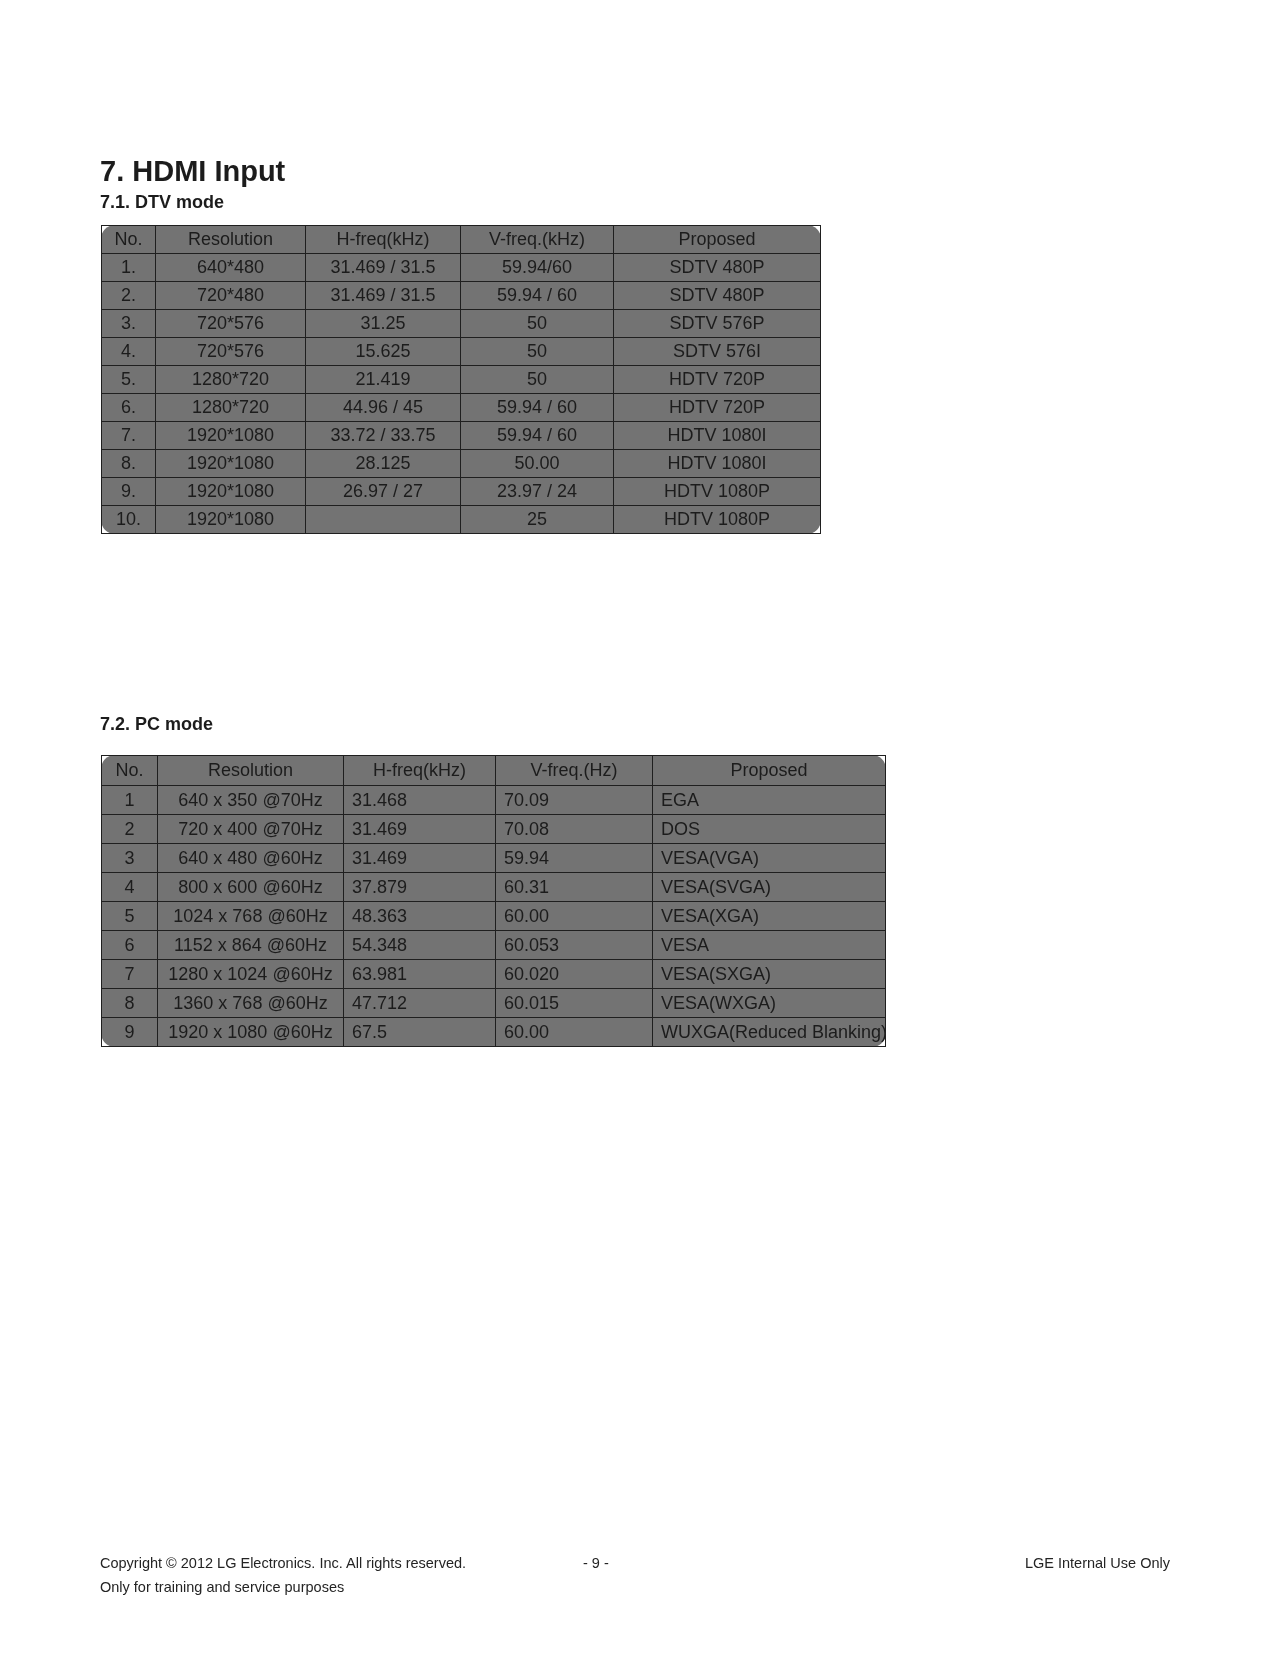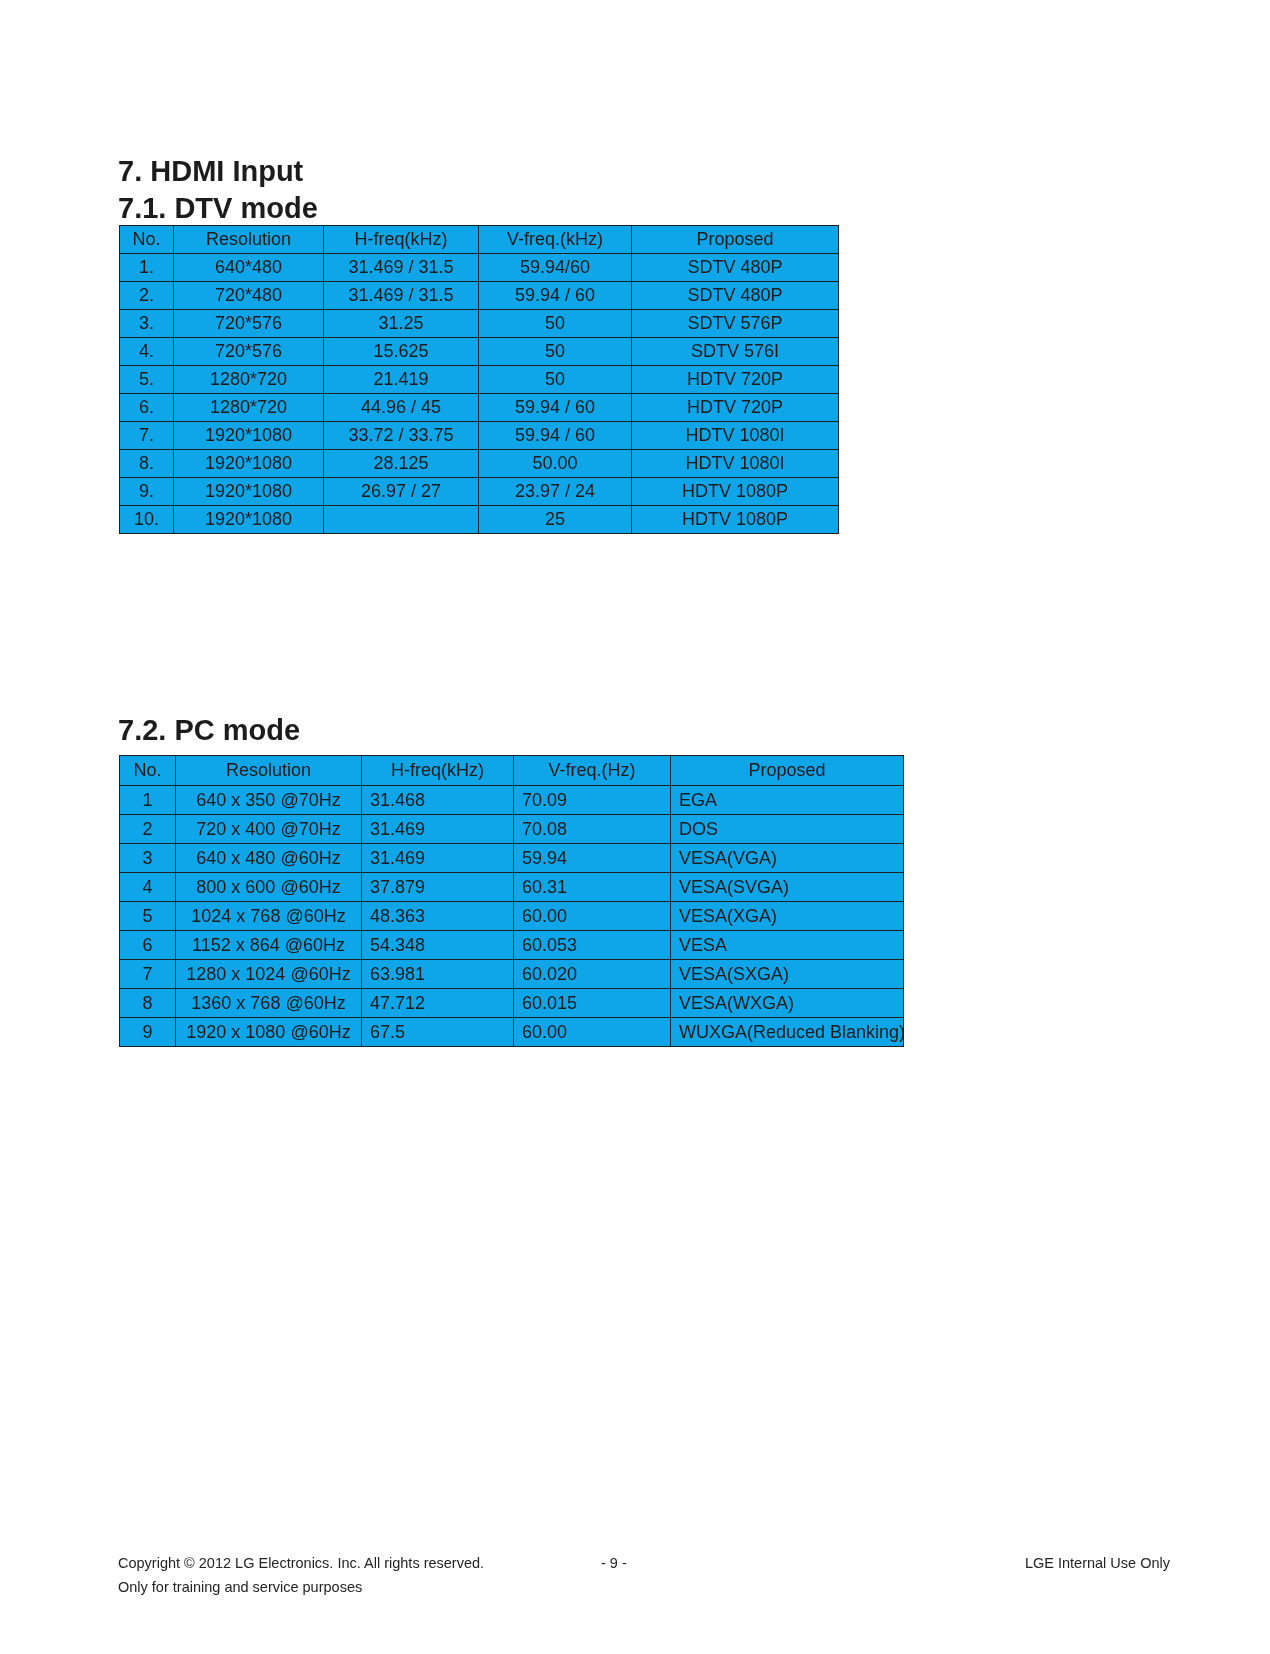--- a/index.html
+++ b/index.html
@@ -3,38 +3,39 @@
 <meta charset="utf-8">
 <style>
   * { margin: 0; padding: 0; box-sizing: border-box; }
   html, body { background: #ffffff; }
   body {
     width: 1270px; height: 1654px;
     position: relative;
     font-family: "Liberation Sans", "DejaVu Sans", sans-serif;
     color: #1c1c1c;
   }
-  .page { position: absolute; inset: 0; background: #ffffff; margin-left: 18px; }
+  .page { position: absolute; inset: 0; background: #ffffff; }
 
   .doc-title {
     position: absolute; left: 100px; top: 155px;
     font-size: 29px; font-weight: bold; letter-spacing: 0;
   }
   .section-heading {
     position: absolute; left: 100px;
-    font-size: 29px; font-weight: bold;
+    font-size: 18px; font-weight: bold;
   }
   #dtv-heading { top: 192px; }
   #pc-heading  { top: 714px; }
 
   table {
     position: absolute;
     border-collapse: collapse;
     table-layout: fixed;
-    background: #0ea5e9;
+    background: #737373;
+    border-radius: 14px;
   }
   th, td {
     border: 1.5px solid #1f1f1f;
     font-size: 18px;
     font-weight: normal;
     white-space: nowrap;
     overflow: hidden;
     text-align: center;
     vertical-align: middle;
   }

